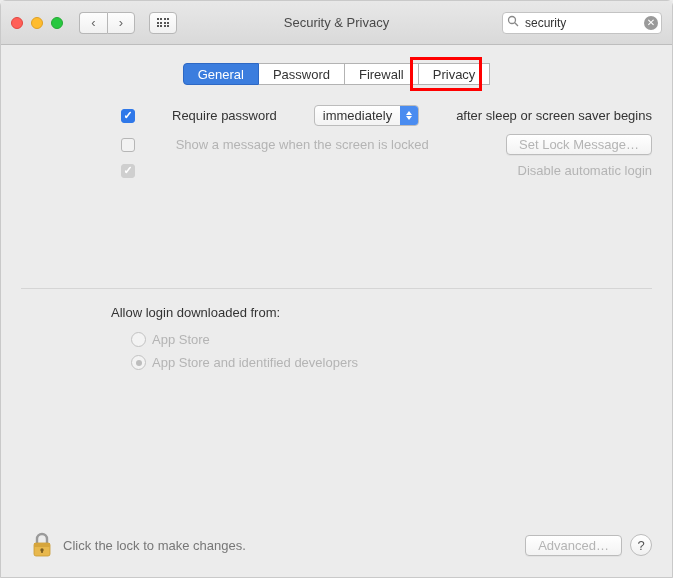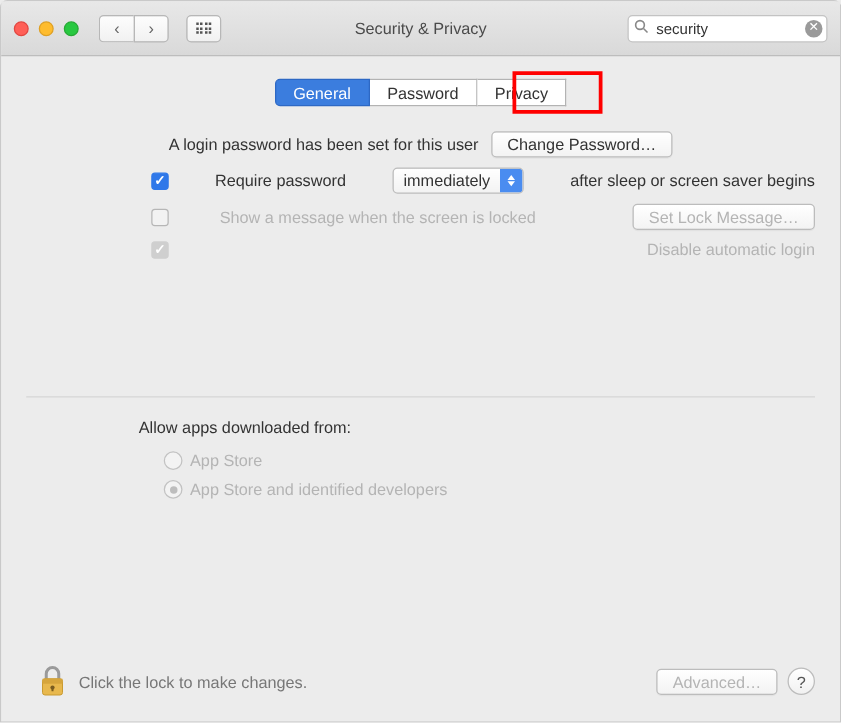--- a/index.html
+++ b/index.html
@@ -103,29 +103,25 @@
       </span>
       <input class="search" value="security" style="">
       <span class="clear-icon">✕</span>
     </div>
   </div>
 
   <div class="content">
     <div class="tabs">
       <div class="tab active">General</div>
       <div class="tab">Password</div>
+      <div class="tab">Firewall</div>
       <div class="tab">Privacy</div>
       <div class="highlight-box" style="left:calc(50% + 73px);top:-6px;width:72px;height:34px;"></div>
     </div>
 
-    <div class="row center">
-      <span>A login password has been set for this user</span>
-      <div style="width:10px"></div>
-      <div class="button">Change Password…</div>
-    </div>
 
     <div class="row indent1">
       <div class="checkbox checked"></div>
       <span>Require password</span>
       <div class="select">
         <span>immediately</span>
         <div class="select-arrow"></div>
       </div>
       <span>after sleep or screen saver begins</span>
     </div>
@@ -138,21 +134,21 @@
     </div>
 
     <div class="row indent1 disabled">
       <div class="checkbox disabled checked"></div>
       <span>Disable automatic login</span>
     </div>
 
     <div style="height:90px"></div>
     <div class="divider"></div>
 
-    <div class="section-title">Allow apps downloaded from:</div>
+    <div class="section-title">Allow login downloaded from:</div>
     <div class="radio-row">
       <div class="radio"></div>
       <span>App Store</span>
     </div>
     <div class="radio-row">
       <div class="radio selected"></div>
       <span>App Store and identified developers</span>
     </div>
 
     <div class="spacer"></div>

